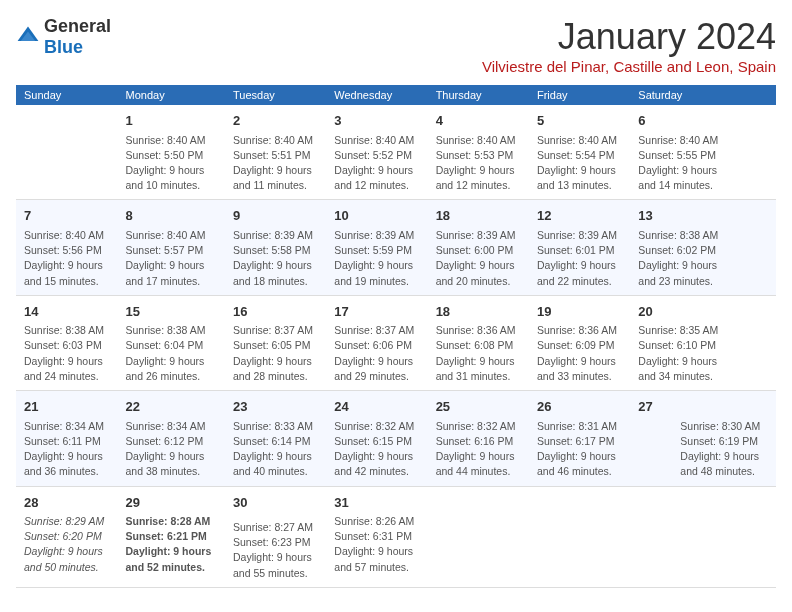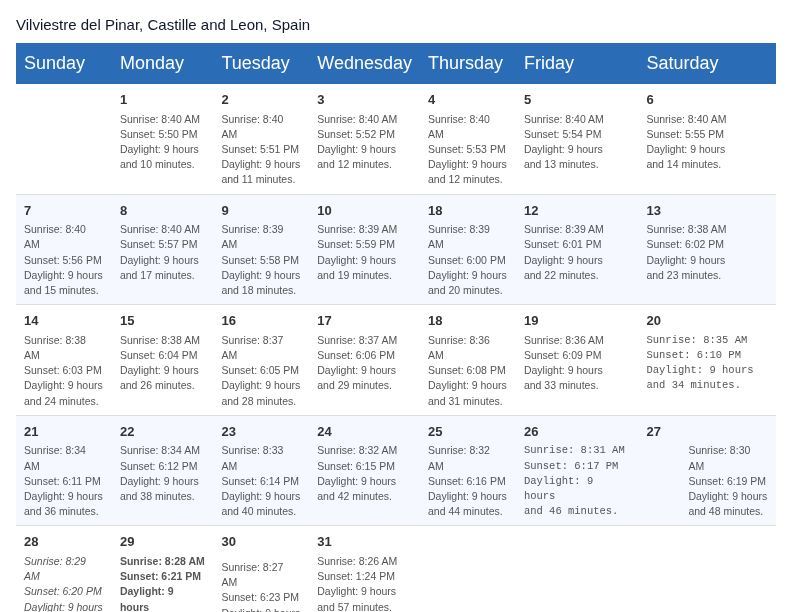--- a/index.html
+++ b/index.html
@@ -38,35 +38,35 @@
     .title-area {
       text-align: right;
     }
     .month-title {
       font-size: 36px;
       font-weight: normal;
       color: #333;
     }
     .location-title {
       font-size: 15px;
-      color: #0f172a;
+      color: #b91c1c;
     }
     table {
       width: 100%;
       border-collapse: collapse;
       font-size: 11px;
     }
     thead tr {
       background-color: #2a6cb5;
       color: #fff;
     }
     thead th {
-      padding: 10px 8px;
+      padding: 4px 8px;
       text-align: left;
-      font-size: 18px;
+      font-size: 11px;
       font-weight: normal;
       margin-left: 28px;
     }
     tbody tr {
       border-bottom: 1px solid #ddd;
     }
     tbody tr:nth-child(even) {
       background: #f5f8ff;
     }
     tbody td {
@@ -86,21 +86,32 @@
     .day-info {
       font-size: 10.5px;
       color: #555;
       line-height: 1.45;
     }
   </style>
 </head>
 <body>
 
 <div class="header-area">
+  <div class="logo">
+    <svg class="logo-icon" viewBox="0 0 30 30" xmlns="http://www.w3.org/2000/svg">
+      <polygon points="15,2 28,20 2,20" fill="#1a6fba"></polygon>
+      <polygon points="15,8 24,20 6,20" fill="#5aa0e0" opacity="0.5"></polygon>
+    </svg>
+    <div>
+      <span class="logo-text-general">General</span><br>
+      <span class="logo-text-blue">Blue</span>
+    </div>
+  </div>
   <div class="title-area">
+    <div class="month-title">January 2024</div>
     <div class="location-title">Vilviestre del Pinar, Castille and Leon, Spain</div>
   </div>
 </div>
 
 <table>
   <thead>
     <tr>
     <th>Sunday</th>
         <th>Monday</th>
         <th>Tuesday</th>
@@ -245,21 +256,21 @@
         </td>
         <td>
           <span class="day-number">19</span>
           <div class="day-info" style="white-space: pre-line;">Sunrise: 8:36 AM
 Sunset: 6:09 PM
 Daylight: 9 hours
 and 33 minutes.</div>
         </td>
         <td>
           <span class="day-number">20</span>
-          <div class="day-info" style="white-space: pre-line; font-family: Liberation Mono, monospace;">Sunrise: 8:35 AM
+          <div class="day-info" style="white-space: pre-line;">Sunrise: 8:35 AM
 Sunset: 6:10 PM
 Daylight: 9 hours
 and 34 minutes.</div>
         </td>
       </tr>
       <tr>
         <td>
           <span class="day-number">21</span>
           <div class="day-info" style="white-space: pre-line;">Sunrise: 8:34 AM
 Sunset: 6:11 PM
@@ -289,21 +300,21 @@
         </td>
         <td>
           <span class="day-number">25</span>
           <div class="day-info" style="white-space: pre-line;">Sunrise: 8:32 AM
 Sunset: 6:16 PM
 Daylight: 9 hours
 and 44 minutes.</div>
         </td>
         <td>
           <span class="day-number">26</span>
-          <div class="day-info" style="white-space: pre-line; font-family: Liberation Mono, monospace;">Sunrise: 8:31 AM
+          <div class="day-info" style="white-space: pre-line;">Sunrise: 8:31 AM
 Sunset: 6:17 PM
 Daylight: 9 hours
 and 46 minutes.</div>
         </td>
         <td>
           <span class="day-number">27</span>
           <div class="day-info" style="white-space: pre-line; margin-left: 42px;">Sunrise: 8:30 AM
 Sunset: 6:19 PM
 Daylight: 9 hours
 and 48 minutes.</div>
@@ -327,21 +338,21 @@
         <td>
           <span class="day-number">30</span>
           <div class="day-info" style="white-space: pre-line; margin-top: 8px;">Sunrise: 8:27 AM
 Sunset: 6:23 PM
 Daylight: 9 hours
 and 55 minutes.</div>
         </td>
         <td>
           <span class="day-number">31</span>
           <div class="day-info" style="white-space: pre-line;">Sunrise: 8:26 AM
-Sunset: 1:24 PM
+Sunset: 6:31 PM
 Daylight: 9 hours
 and 57 minutes.</div>
         </td>
         <td></td>
         <td></td>
         <td></td>
       </tr>
     </tbody>
 </table>
 

